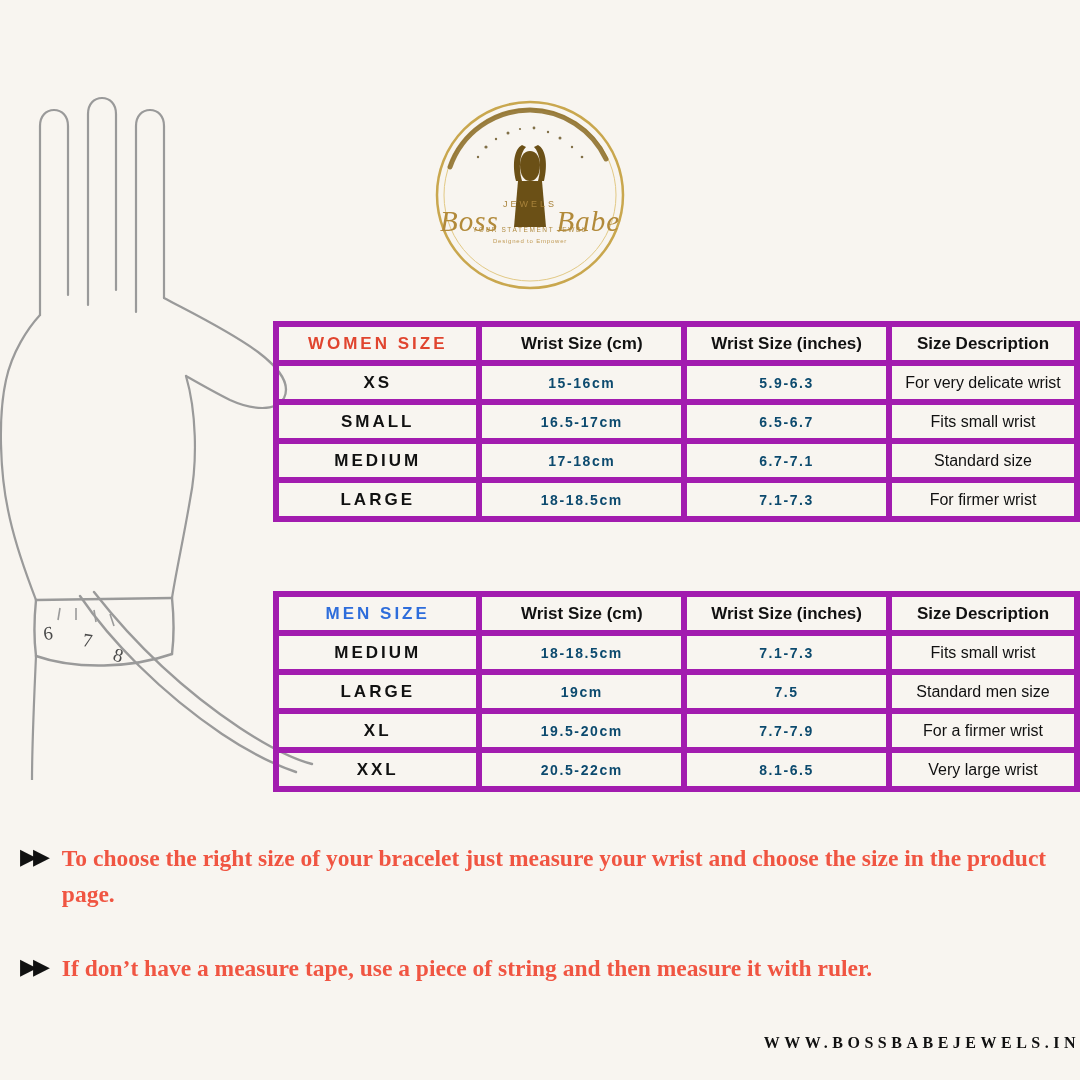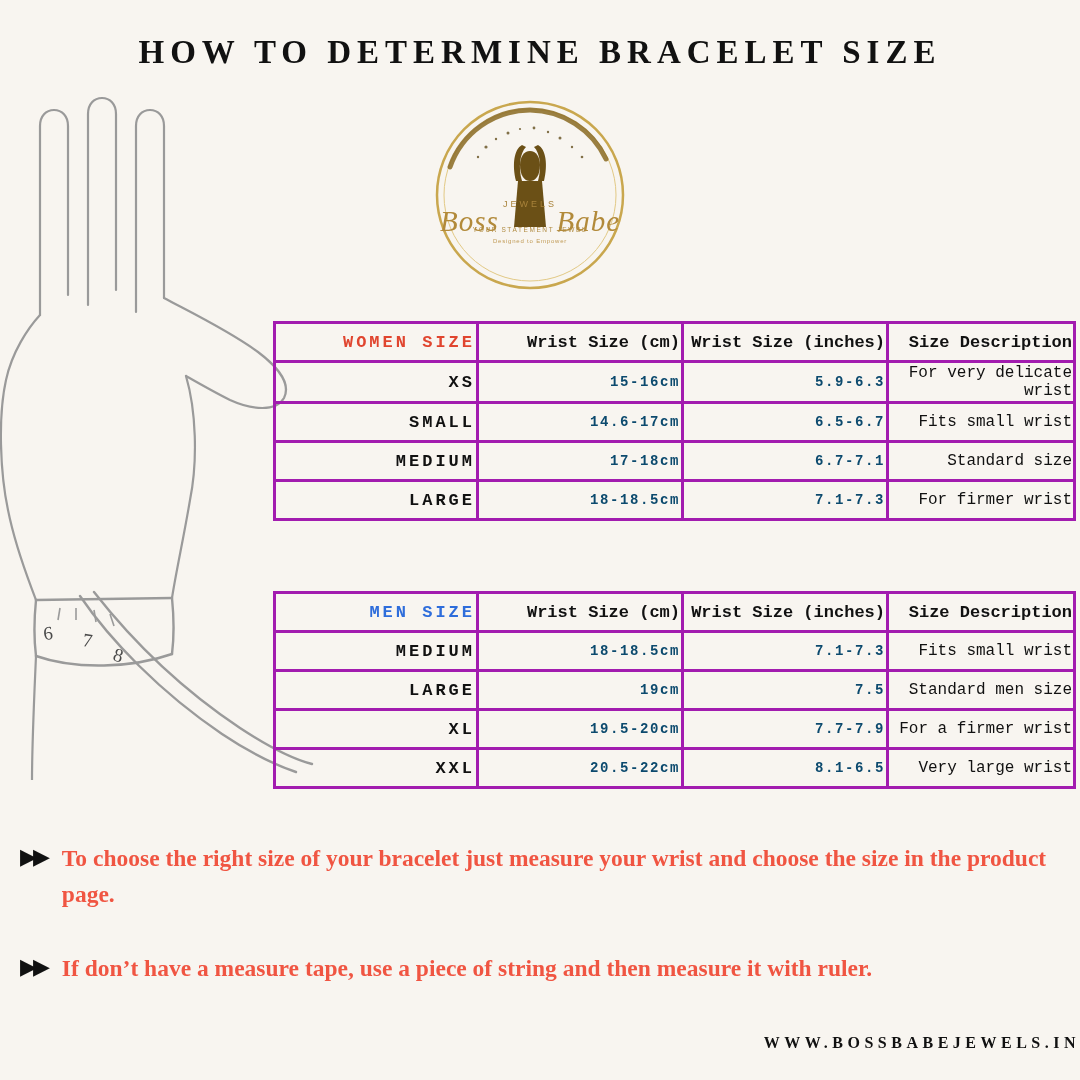--- a/index.html
+++ b/index.html
@@ -99,23 +99,23 @@
     color: #c09a55;
   }
 
   
   table.size-table {
     position: absolute;
     border-collapse: collapse;
     background: transparent;
   }
   table.size-table td, table.size-table th {
-    border: 3px solid #a21caf;
-    text-align: right;
-    font-family: Liberation Mono, monospace;
+    border: 6px solid #a21caf;
+    text-align: center;
+    font-family: Liberation Sans, sans-serif;
     vertical-align: middle;
   }
   .col-a { width: 198px; }
   .col-b { width: 200px; }
   .col-c { width: 200px; }
   .col-d { width: 182px; }
 
   .hdr-label {
     font-weight: bold;
     font-size: 17px;
@@ -181,21 +181,20 @@
     font-size: 16px;
     letter-spacing: 4.5px;
     color: #111;
   }
 </style>
 </head>
 <body>
 
 <div id="page">
 
-  <div class="title">HOW TO DETERMINE BRACELET SIZE</div>
 
   <div class="hand-wrap">
     <svg width="330" height="700" viewBox="0 0 330 700" xmlns="http://www.w3.org/2000/svg">
       <g fill="none" stroke="#9a9a9a" stroke-width="2.2" stroke-linecap="round" stroke-linejoin="round">
 
         <path d="M64 30 C 56 30 50 36 50 46 L 50 235"></path>
         <path d="M64 30 C 72 30 78 36 78 46 L 78 215"></path>
         <path d="M112 18 C 104 18 98 24 98 34 L 98 225"></path>
         <path d="M112 18 C 120 18 126 24 126 34 L 126 210"></path>
         <path d="M160 30 C 152 30 146 36 146 46 L 146 232"></path>
@@ -277,21 +276,21 @@
     </thead>
     <tbody>
       <tr>
         <td class="cell-size">XS</td>
         <td class="cell-num">15-16cm</td>
         <td class="cell-num">5.9-6.3</td>
         <td class="cell-desc">For very delicate wrist</td>
       </tr>
       <tr>
         <td class="cell-size">SMALL</td>
-        <td class="cell-num">14.6-17cm</td>
+        <td class="cell-num">16.5-17cm</td>
         <td class="cell-num">6.5-6.7</td>
         <td class="cell-desc">Fits small wrist</td>
       </tr>
       <tr>
         <td class="cell-size">MEDIUM</td>
         <td class="cell-num">17-18cm</td>
         <td class="cell-num">6.7-7.1</td>
         <td class="cell-desc">Standard size</td>
       </tr>
       <tr>

